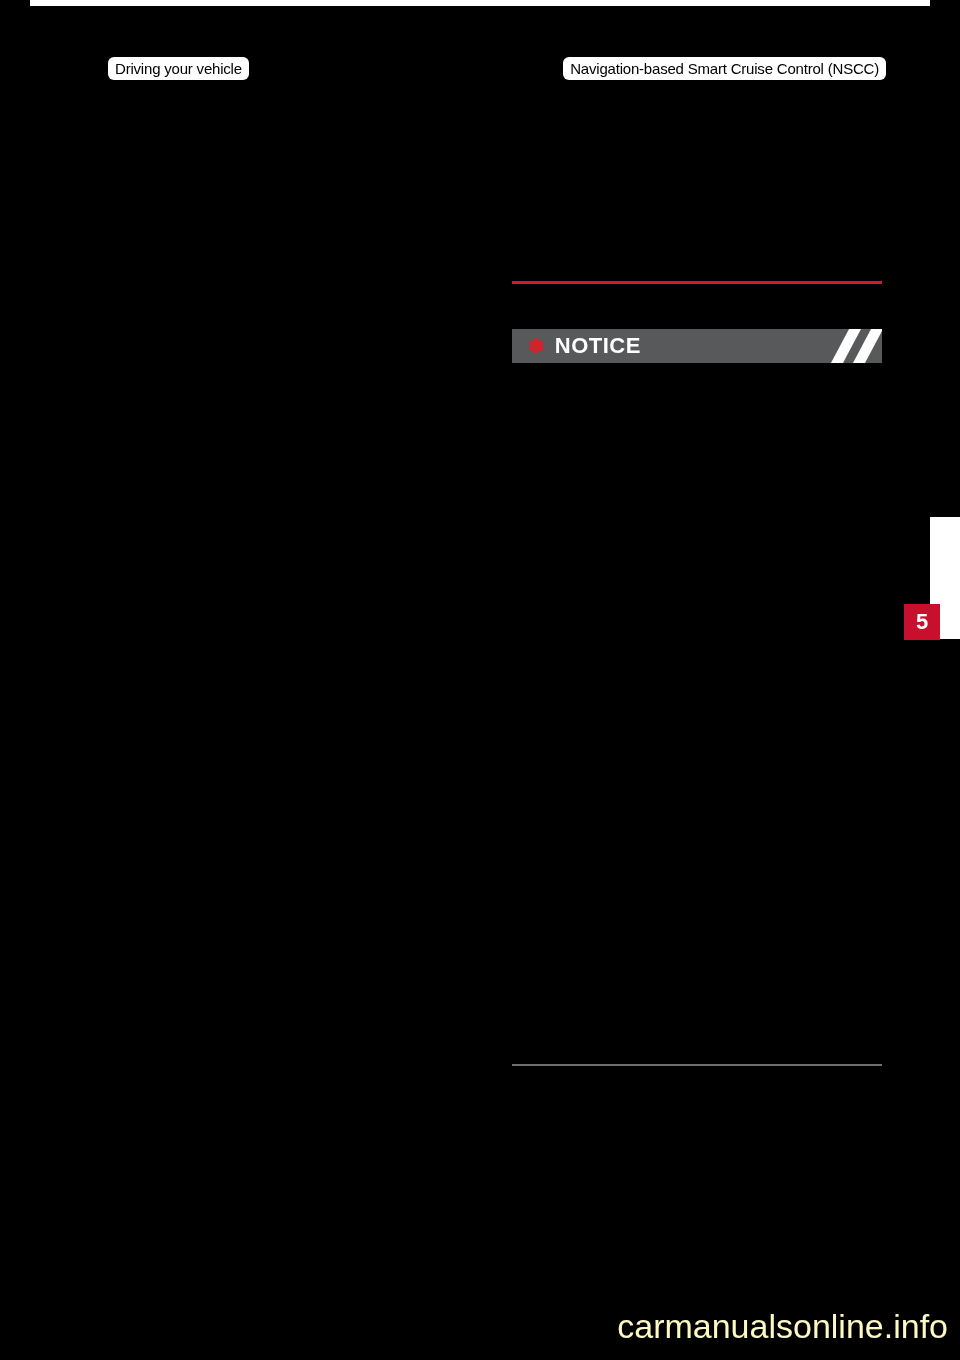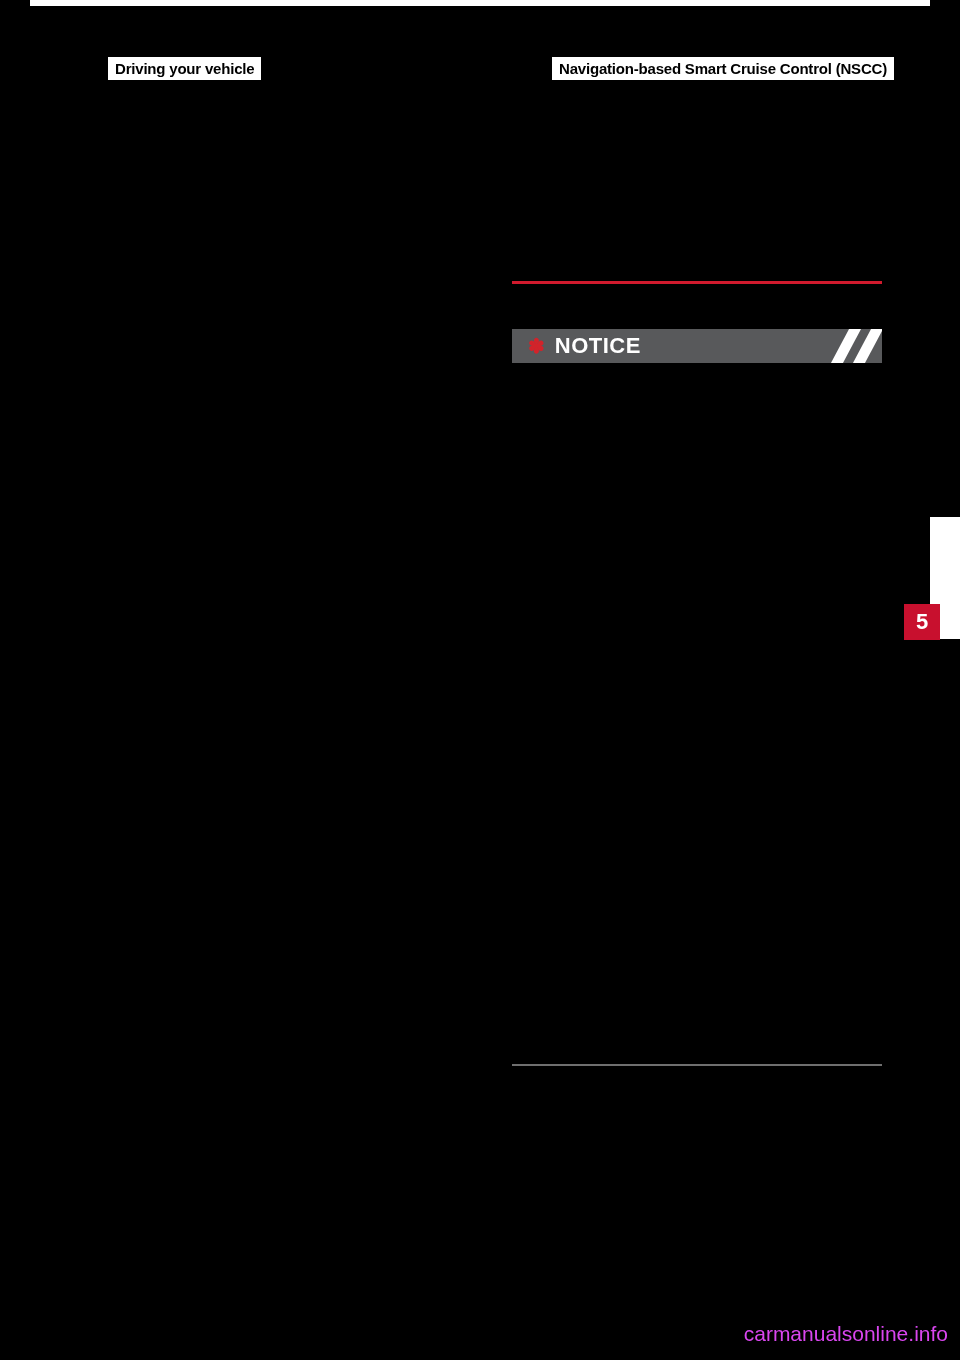--- a/index.html
+++ b/index.html
@@ -21,29 +21,30 @@
     top: 0;
     width: 900px;
     height: 6px;
     background: #ffffff;
   }
   .chip {
     position: absolute;
     top: 57px;
     background: #ffffff;
     color: #000000;
-    font-weight: bold;
+    font-weight: normal;
     font-size: 15px;
     line-height: 23px;
     padding: 0 7px;
     white-space: nowrap;
     letter-spacing: -0.2px;
+    border-radius: 6px;
   }
   .chip-left  { left: 108px; }
-  .chip-right { right: 66px; }
+  .chip-right { right: 74px; }
 
   .red-divider {
     position: absolute;
     left: 512px;
     top: 281px;
     width: 370px;
     height: 3px;
     background: #d11a2d;
   }
 
@@ -112,22 +113,22 @@
     top: 1064px;
     width: 370px;
     height: 2px;
     background: #6f6f6f;
   }
 
   .watermark {
     position: absolute;
     right: 12px;
     bottom: 14px;
-    color: #d946ef;
-    font-size: 21px;
+    color: #fef9c3;
+    font-size: 34px;
     font-family: "Liberation Sans", sans-serif;
   }
 </style>
 </head>
 <body>
 
 <div class="page">
 
   <div class="page-top-edge"></div>
 

